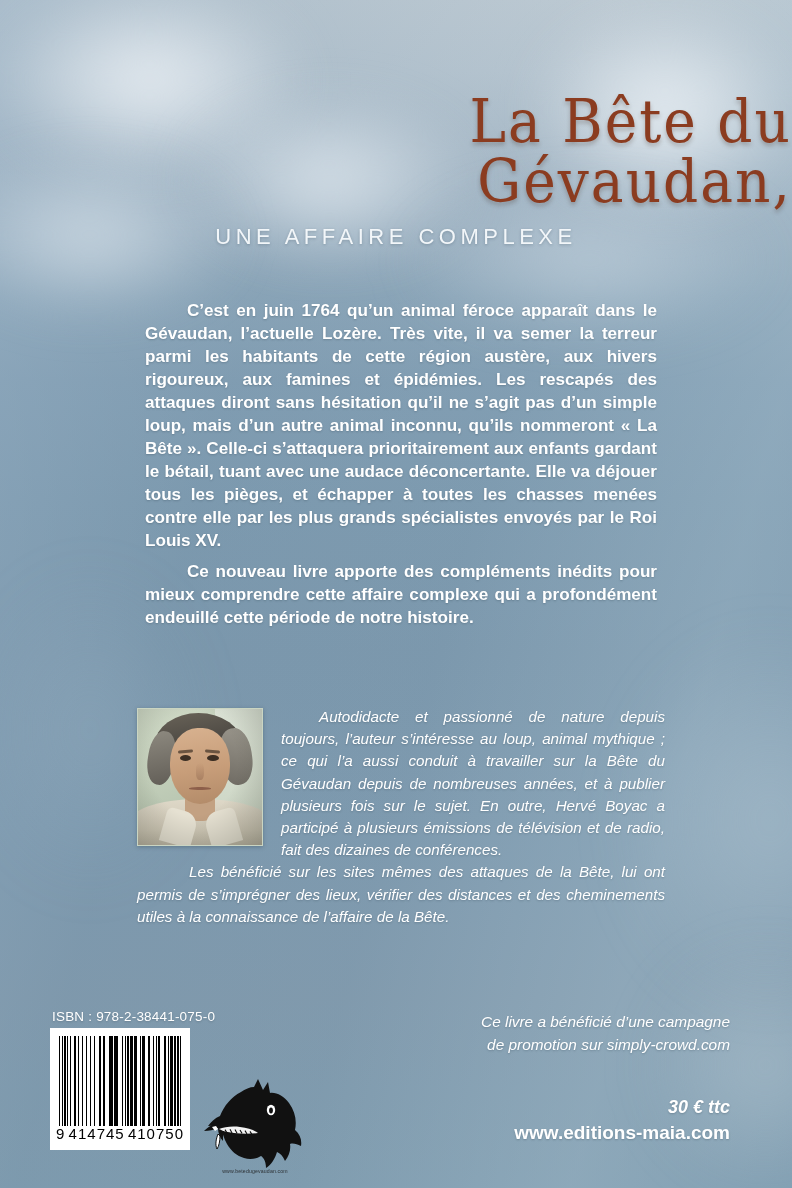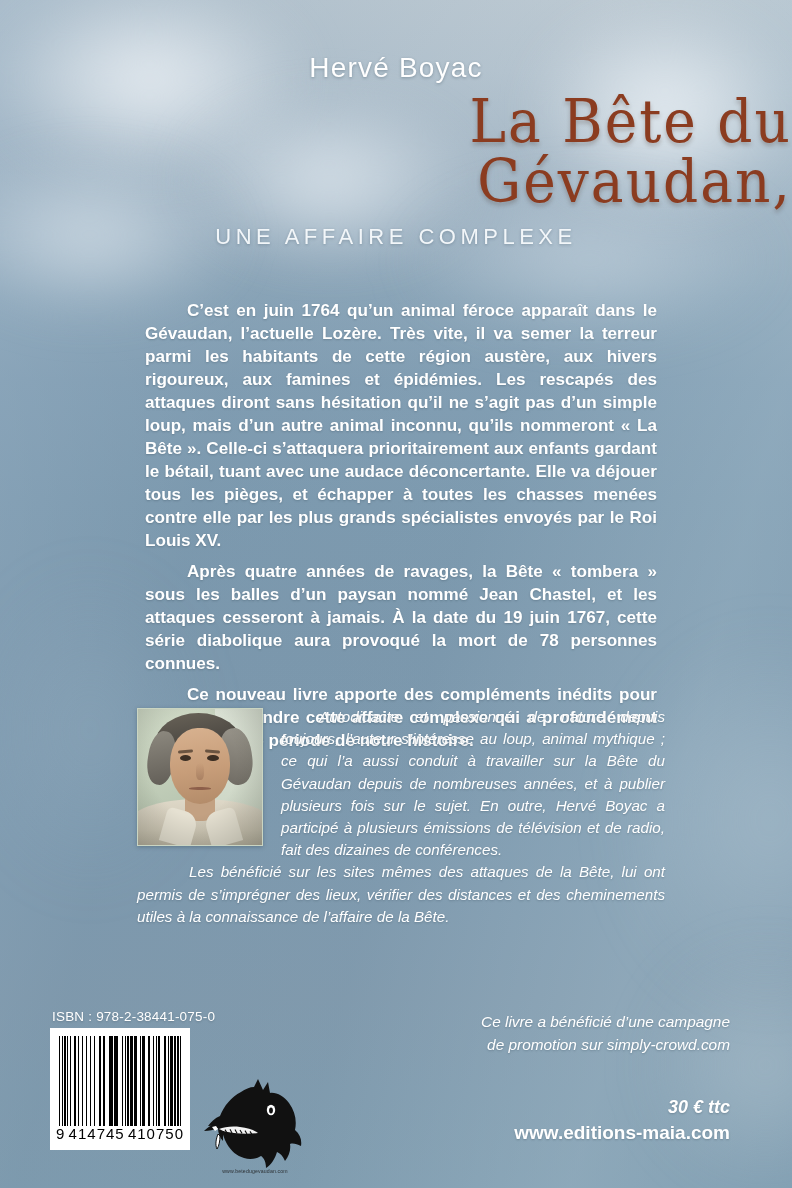--- a/index.html
+++ b/index.html
@@ -285,32 +285,30 @@
   <div class="cloud c2"></div>
   <div class="cloud c3"></div>
   <div class="cloud c4"></div>
   <div class="cloud c5"></div>
   <div class="cloud c6"></div>
   <div class="cloud c7"></div>
   <div class="cloud c8"></div>
 
   <div class="content">
 
-    <div class="byline">Hervé Boyac</div>
 
     <div class="title-block">
       <div class="title-line title-1">La Bête du</div>
       <div class="title-line title-2">Gévaudan,</div>
     </div>
 
     <div class="subtitle">UNE AFFAIRE COMPLEXE</div>
 
     <div class="blurb">
       <p>C’est en juin 1764 qu’un animal féroce apparaît dans le Gévaudan, l’actuelle Lozère. Très vite, il va semer la terreur parmi les habitants de cette région austère, aux hivers rigoureux, aux famines et épidémies. Les rescapés des attaques diront sans hésitation qu’il ne s’agit pas d’un simple loup, mais d’un autre animal inconnu, qu’ils nommeront « La Bête ». Celle-ci s’attaquera prioritairement aux enfants gardant le bétail, tuant avec une audace déconcertante. Elle va déjouer tous les pièges, et échapper à toutes les chasses menées contre elle par les plus grands spécialistes envoyés par le Roi Louis XV.</p>
-      <p>Après quatre années de ravages, la Bête « tombera » sous les balles d’un paysan nommé Jean Chastel, et les attaques cesseront à jamais. À la date du 19 juin 1767, cette série diabolique aura provoqué la mort de 78 personnes connues.</p>
       <p>Ce nouveau livre apporte des compléments inédits pour mieux comprendre cette affaire complexe qui a profondément endeuillé cette période de notre histoire.</p>
     </div>
 
     <div class="bio-wrap">
       <div class="bio-photo">
         <div class="ph-bg"></div>
         <div class="ph-wall"></div>
         <div class="ph-hair"></div>
         <div class="ph-hair-l"></div>
         <div class="ph-hair-r"></div>

